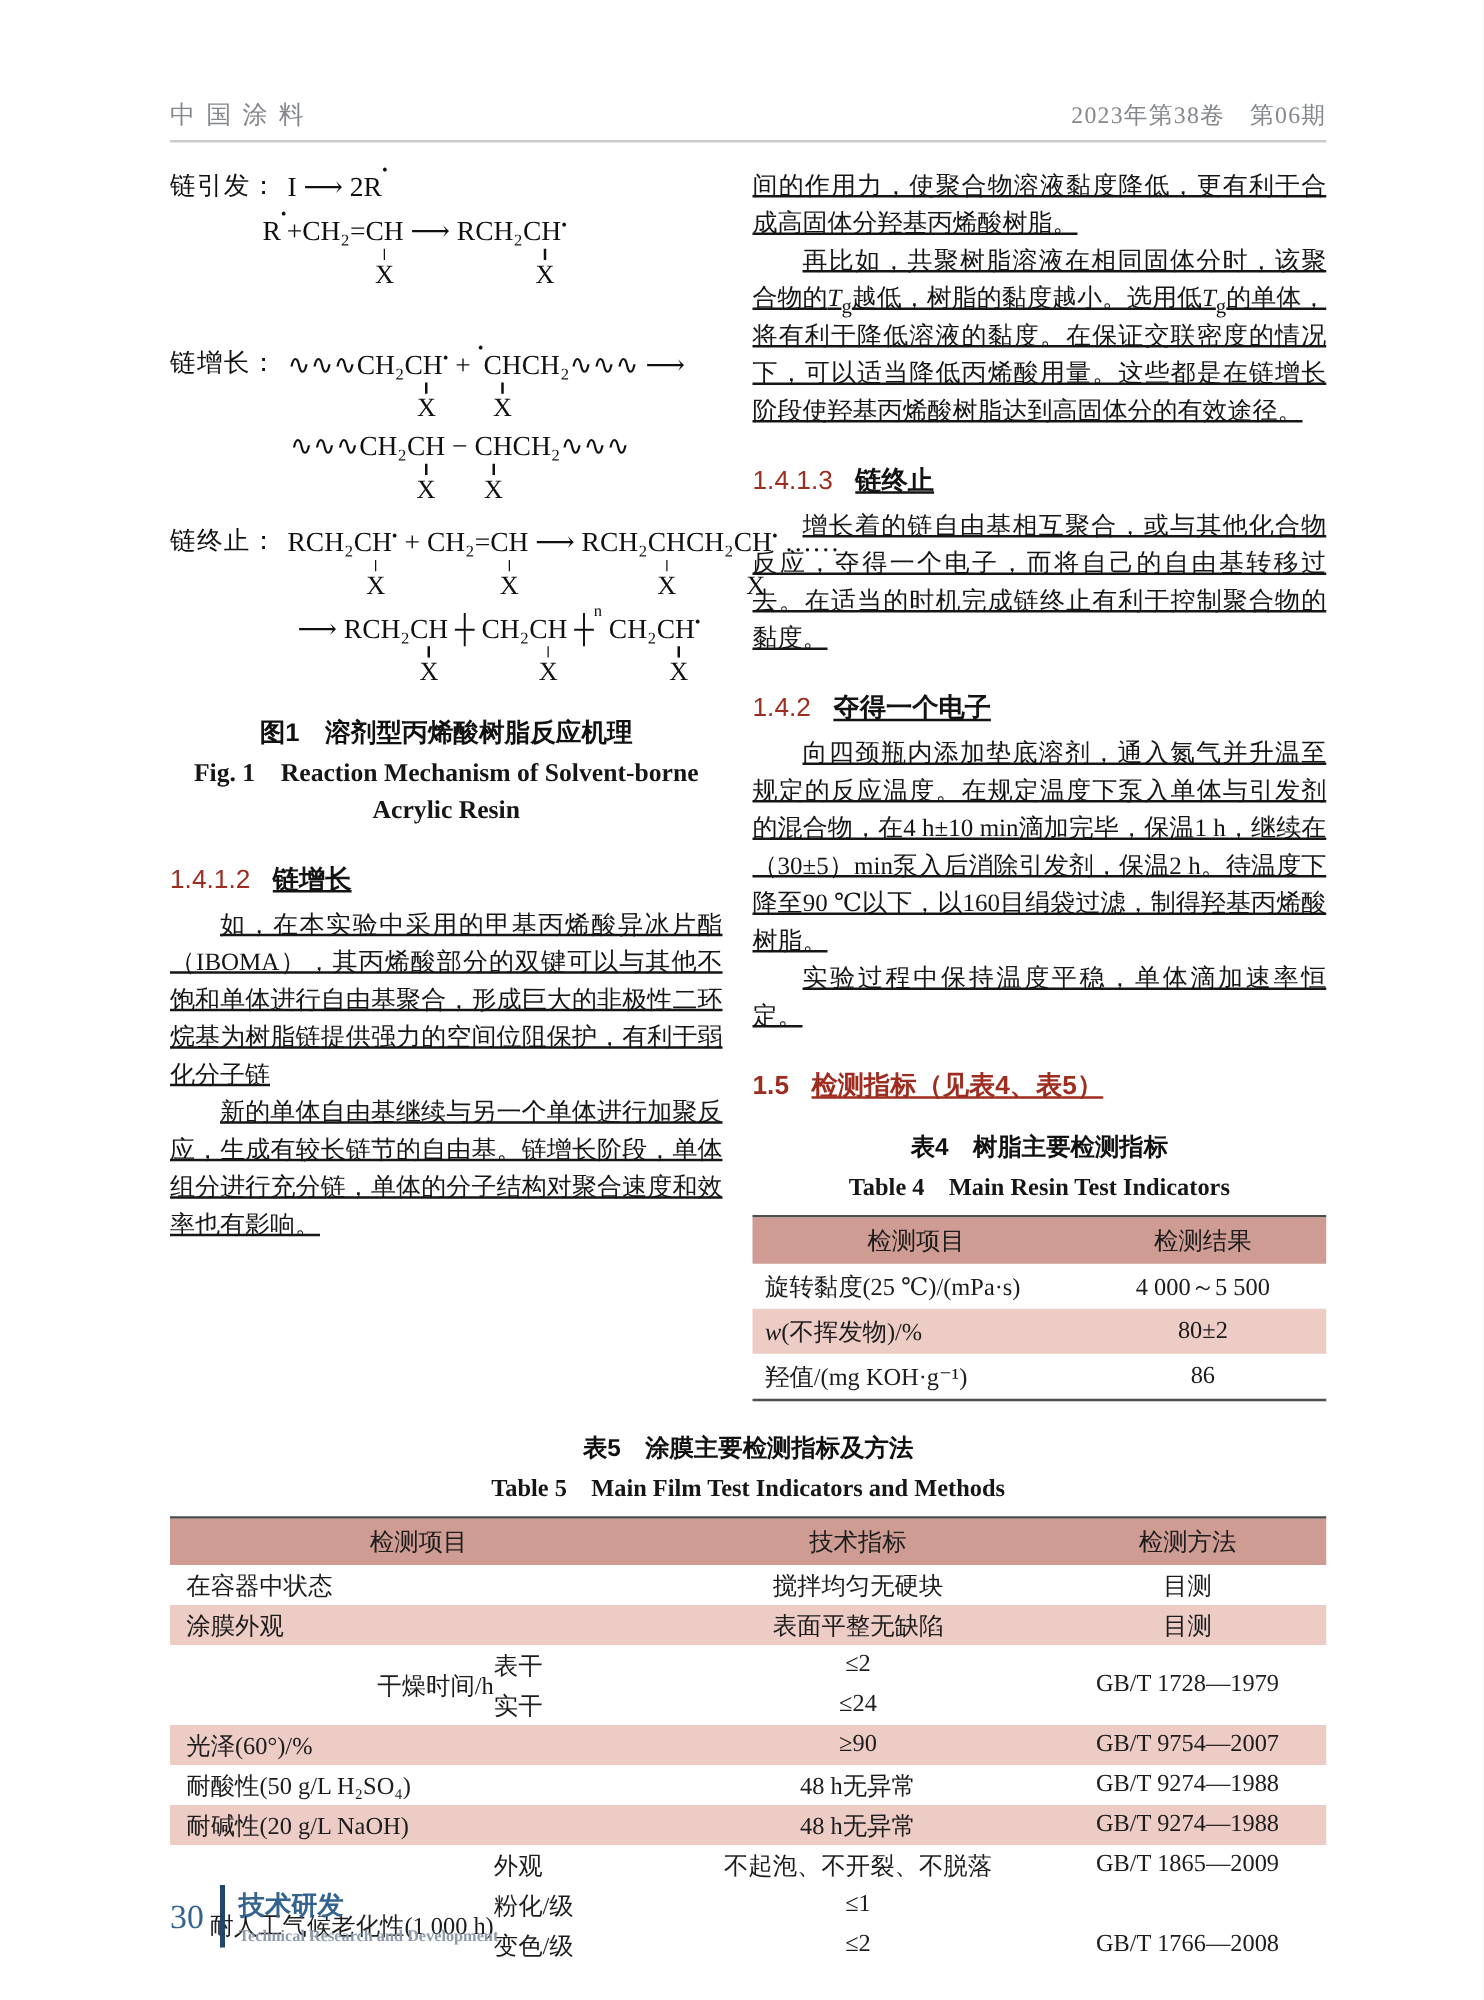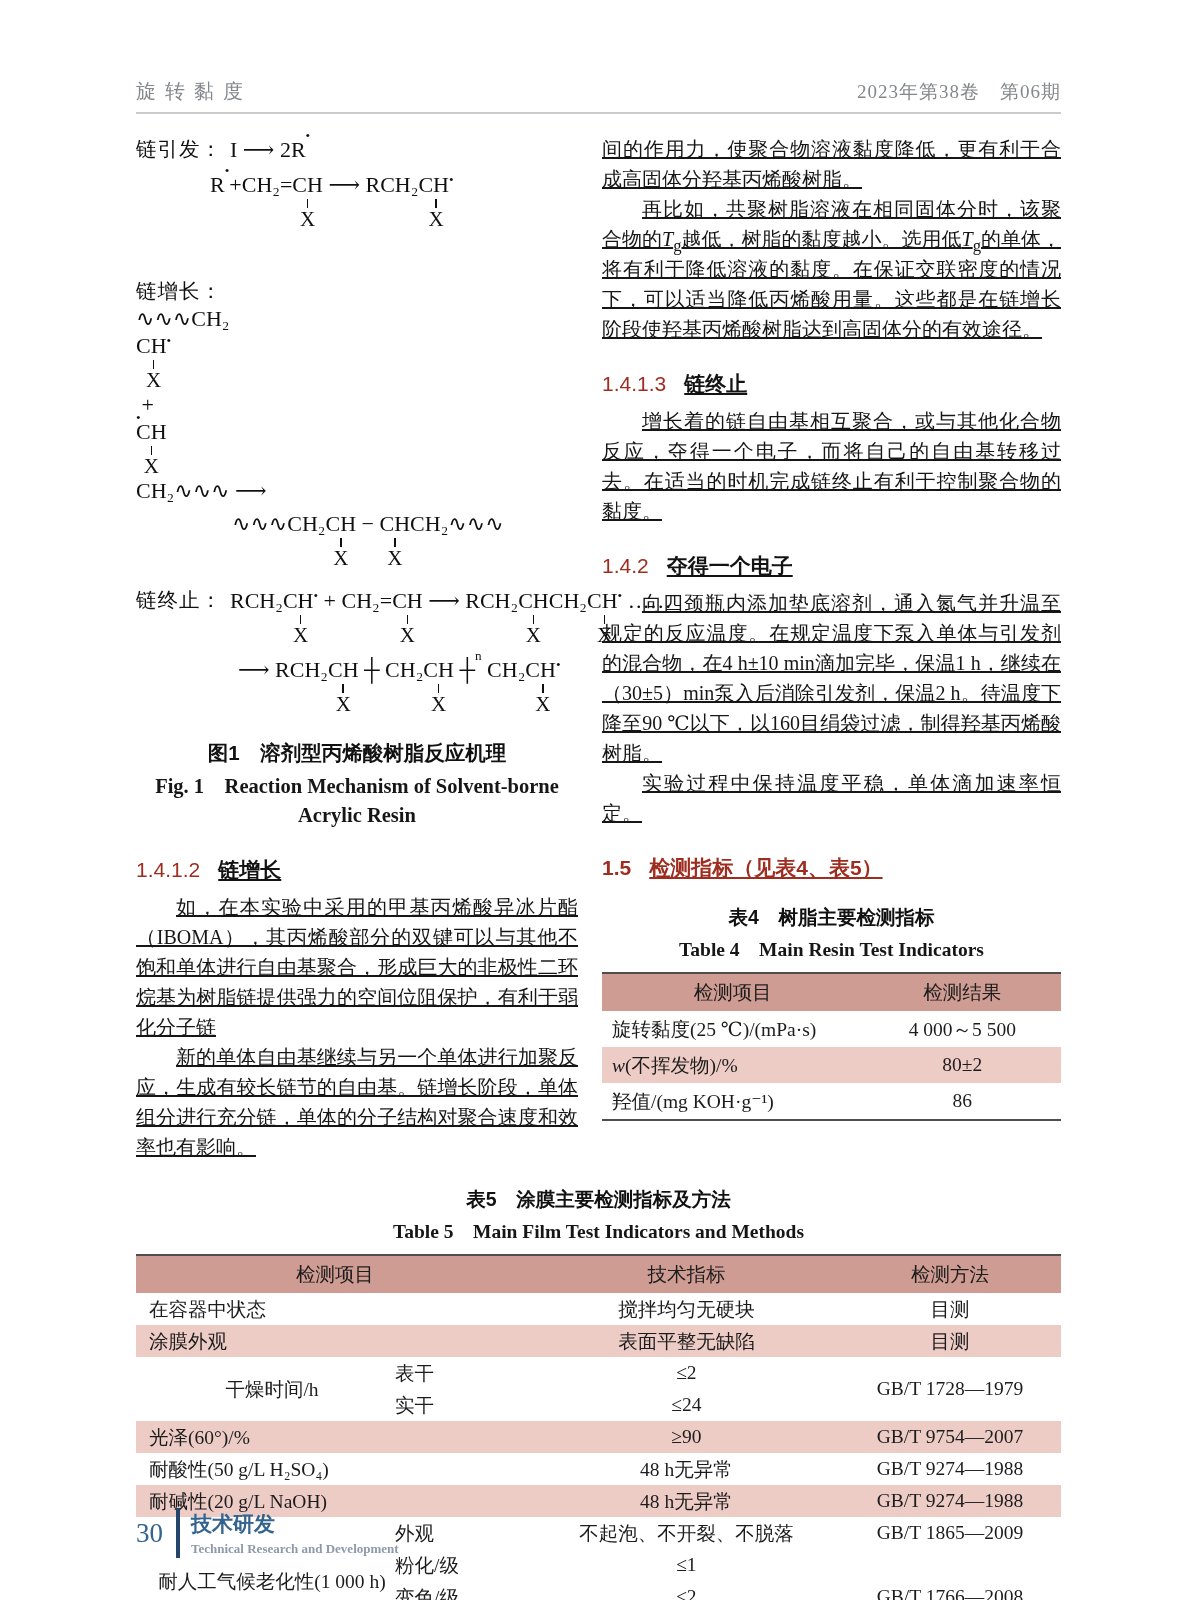--- a/index.html
+++ b/index.html
@@ -29,21 +29,21 @@
   .frow{display:flex;align-items:flex-start;font-size:22px;line-height:27px;flex-wrap:nowrap;white-space:nowrap;}
   .flabel{font-size:20.5px;margin-right:8px;letter-spacing:1px;}
   .ftext{white-space:pre;}
   .fsup{font-size:60%;vertical-align:super;}
   .fsub{font-size:60%;vertical-align:sub;}
   .funit{display:inline-flex;flex-direction:column;align-items:center;}
   .fmain sup{font-size:60%;}
   .fbond{width:1.5px;height:9px;background:#101010;margin:1px 0;}
   .fx{font-size:21px;line-height:21px;}
   .f-init2{margin-left:74px;margin-top:8px;}
-  .f-prop{margin-top:48px;flex-direction:column;}
+  .f-prop{margin-top:48px;}
   .f-prop2{margin-left:96px;margin-top:6px;}
   .f-term{margin-top:18px;}
   .f-term2{margin-left:102px;margin-top:10px;}
 
   figure{margin:0;}
   figcaption{margin-top:24px;}
   .cap-cn{text-align:center;font-weight:700;font-size:20.5px;color:#111;}
   .cap-en{text-align:center;font-weight:700;font-size:20.5px;line-height:29px;margin-top:5px;}
 
   
@@ -66,21 +66,21 @@
   .t4 .row .c2{text-align:center;}
   .stripe{background:#edccc6;}
 
   
   .t5block{margin-top:24px;}
   .t5{margin-top:9px;border-top:2px solid #4e4e4e;border-bottom:2px solid #4e4e4e;font-size:19.5px;color:#1c1c1c;}
   .t5 .hrow{display:grid;grid-template-columns:43% 33% 24%;height:37px;align-items:center;background:#cf9c93;text-align:center;}
   .t5 .r{display:grid;grid-template-columns:28% 15% 33% 24%;align-items:center;}
   .t5 .r.single{height:32px;}
   .t5 .c-item{grid-column:1/3;padding-left:13px;text-align:left;}
-  .t5 .c-item1{grid-column:1;padding-left:13px;text-align:center;}
+  .t5 .c-item1{grid-column:1;padding-left:13px;text-align:right;}
   .t5 .c-sub{grid-column:2;text-align:left;}
   .t5 .c-spec{grid-column:3;text-align:center;}
   .t5 .c-meth{grid-column:4;text-align:center;}
   .t5 .r3{grid-template-rows:32px 32px;}
   .t5 .r3 .c-item1{grid-row:1/3;}
   .t5 .r3 .c-meth{grid-row:1/3;}
   .t5 .r7{grid-template-rows:32px 32px 32px 32px;}
   .t5 .r7 .c-item1{grid-row:1/5;}
   .t5 .r7 .m2{grid-row:2/5;align-self:center;}
   .rw1{grid-row:1;} .rw2{grid-row:2;} .rw3{grid-row:3;}
@@ -90,21 +90,21 @@
   .fcn{font-size:21px;font-weight:700;color:#33638f;font-family:"Liberation Sans","DejaVu Sans",sans-serif;}
   .fen{font-size:13px;font-weight:700;color:#8e9aaa;margin-top:3px;}
   i.tvar{font-style:italic;}
 </style>
 </head>
 <body>
 
 <div class="page">
 
   <div class="phead">
-    <span class="journal">旋转黏度</span>
+    <span class="journal">中国涂料</span>
     <span class="issue">2023年第38卷　第06期</span>
   </div>
   <div class="hrule"></div>
 
   <div class="cols">
 
     <div class="col-l">
       <figure>
         <div id="formula-area">
             <div class="frow">

